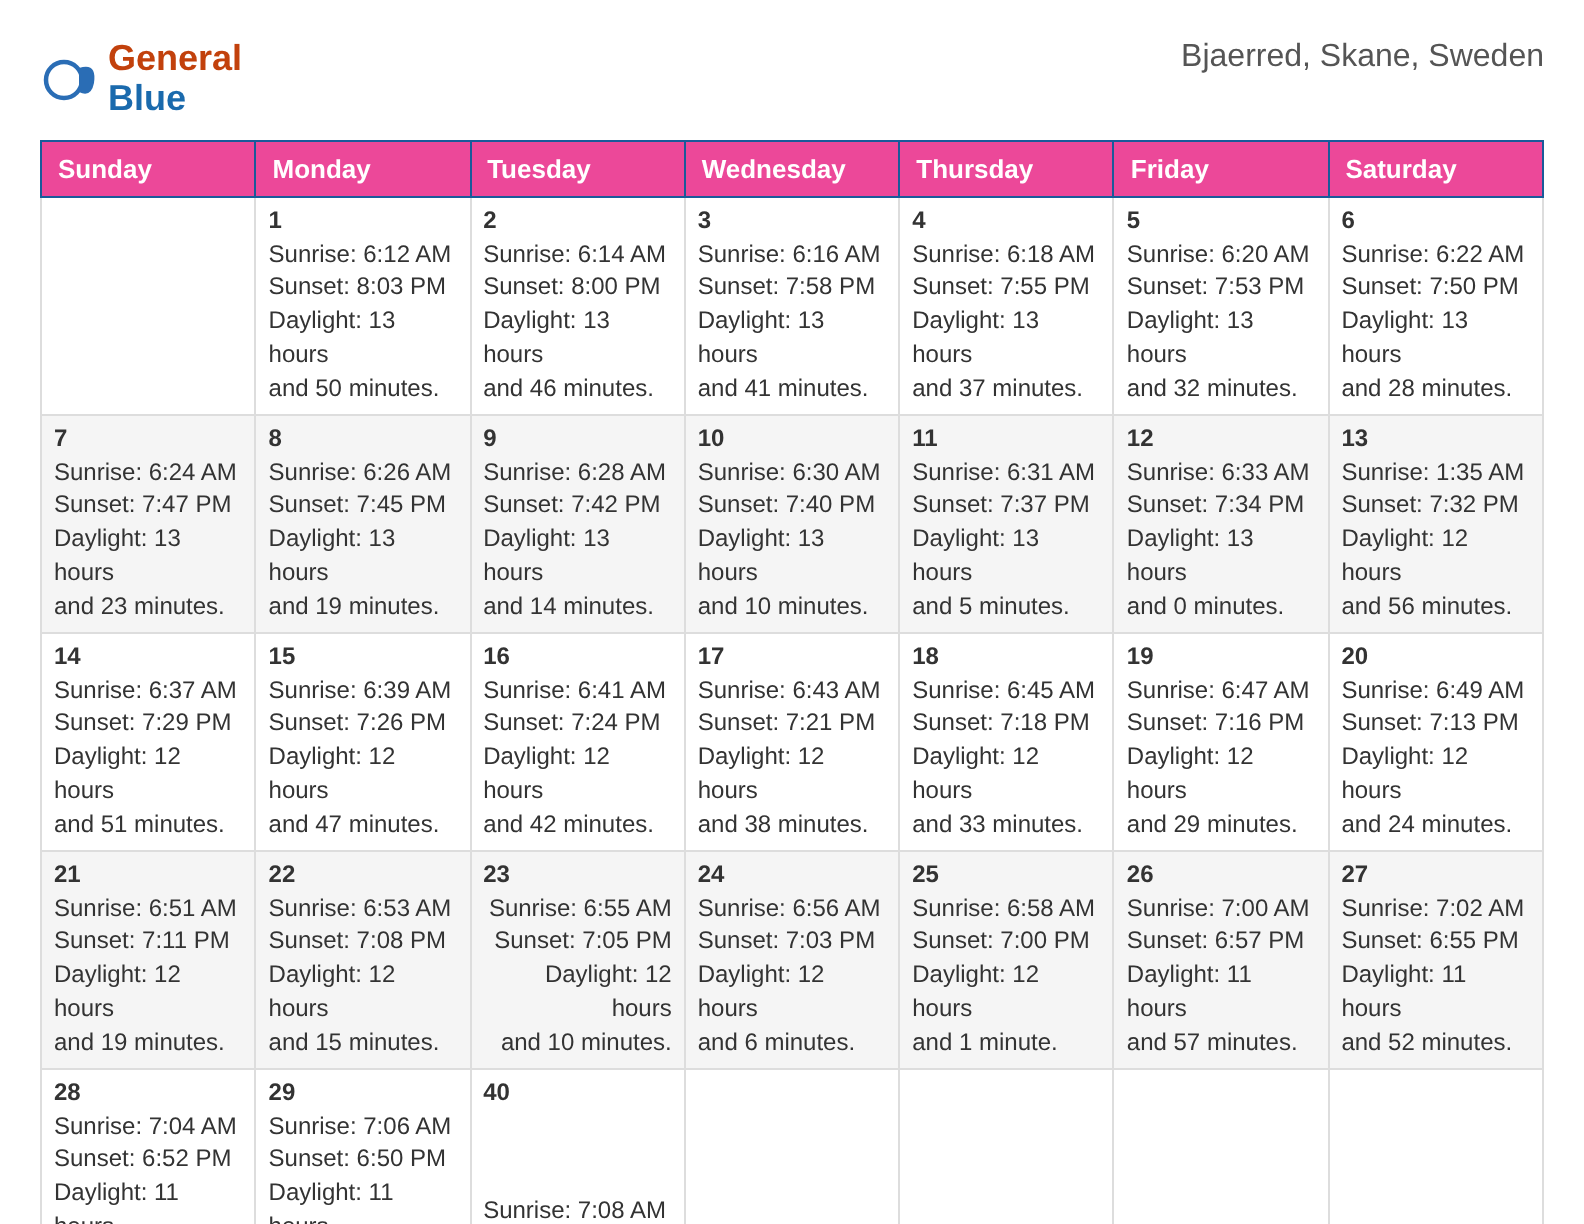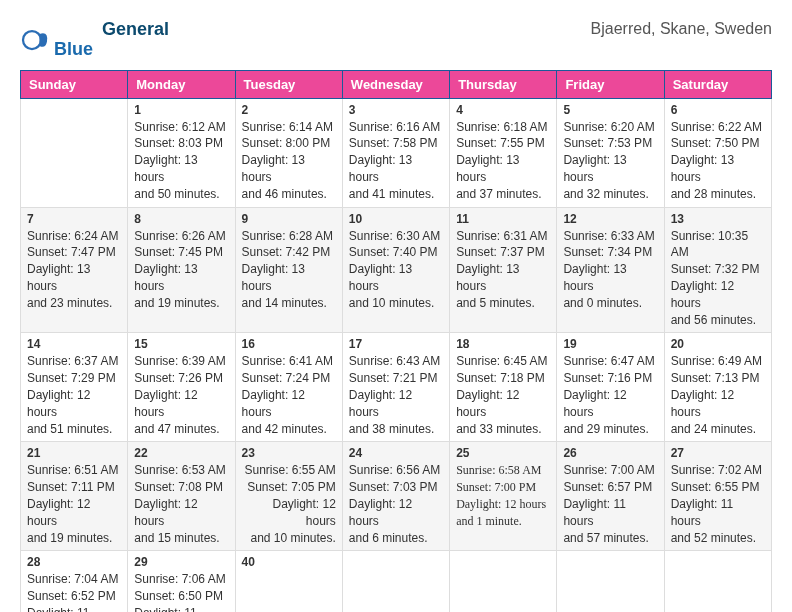--- a/index.html
+++ b/index.html
@@ -21,22 +21,21 @@
       align-items: center;
     }
     .logo-text {
       display: flex;
       flex-direction: column;
       line-height: 1.1;
     }
     .logo-general {
       font-size: 18px;
       font-weight: bold;
-      color: #0c4a6e;
-      margin-left: 48px;
+      color: #c2410c;
     }
     .logo-blue {
       font-size: 18px;
       font-weight: bold;
       color: #1a6aad;
     }
     .logo-icon {
       width: 30px;
       height: 30px;
       margin-right: 4px;
@@ -210,21 +209,21 @@
           </td>
           <td>
             <div class="day-number">12</div>
             <div class="day-info" style="white-space: pre-line;">Sunrise: 6:33 AM
 Sunset: 7:34 PM
 Daylight: 13 hours
 and 0 minutes.</div>
           </td>
           <td>
             <div class="day-number">13</div>
-            <div class="day-info" style="white-space: pre-line;">Sunrise: 10:35 AM
+            <div class="day-info" style="white-space: pre-line;">Sunrise: 1:35 AM
 Sunset: 7:32 PM
 Daylight: 12 hours
 and 56 minutes.</div>
           </td>
         </tr>
         <tr>
           <td>
             <div class="day-number">14</div>
             <div class="day-info" style="white-space: pre-line;">Sunrise: 6:37 AM
 Sunset: 7:29 PM
@@ -298,21 +297,21 @@
           </td>
           <td>
             <div class="day-number">24</div>
             <div class="day-info" style="white-space: pre-line;">Sunrise: 6:56 AM
 Sunset: 7:03 PM
 Daylight: 12 hours
 and 6 minutes.</div>
           </td>
           <td>
             <div class="day-number">25</div>
-            <div class="day-info" style="white-space: pre-line; font-family: Liberation Serif, serif;">Sunrise: 6:58 AM
+            <div class="day-info" style="white-space: pre-line;">Sunrise: 6:58 AM
 Sunset: 7:00 PM
 Daylight: 12 hours
 and 1 minute.</div>
           </td>
           <td>
             <div class="day-number">26</div>
             <div class="day-info" style="white-space: pre-line;">Sunrise: 7:00 AM
 Sunset: 6:57 PM
 Daylight: 11 hours
 and 57 minutes.</div>

